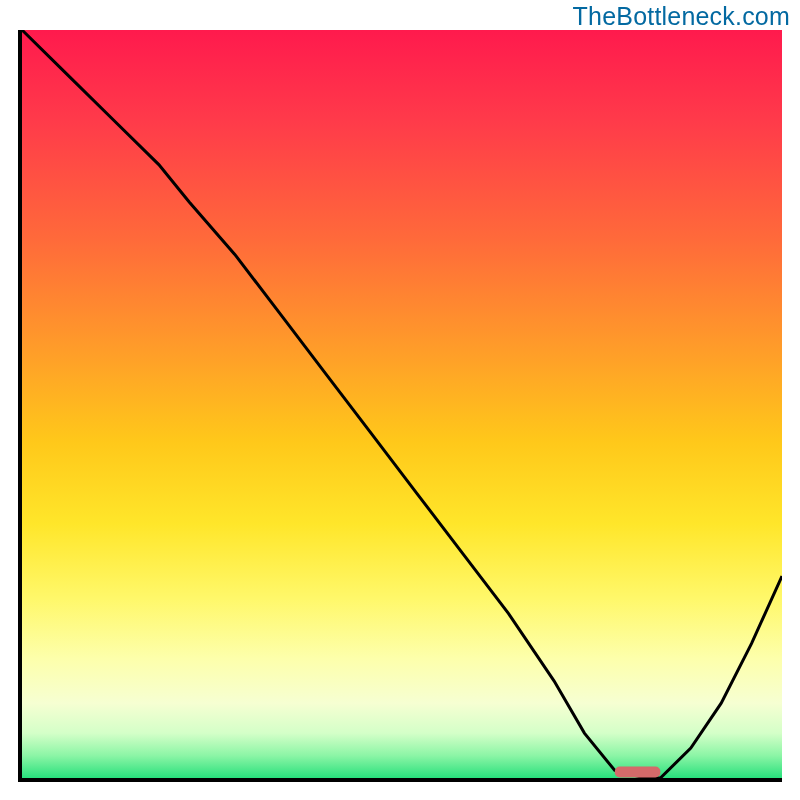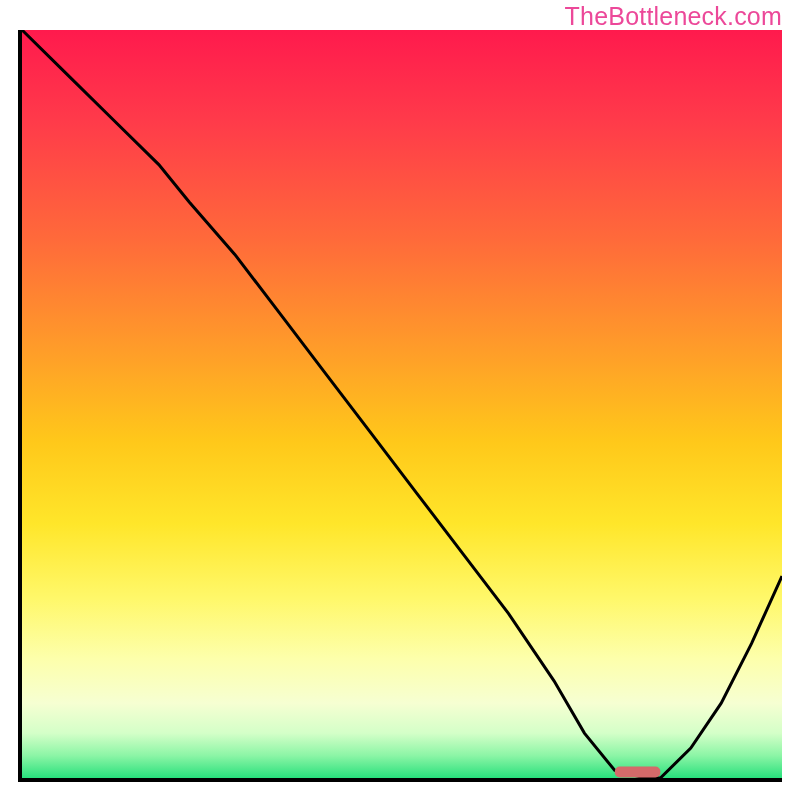--- a/index.html
+++ b/index.html
@@ -11,22 +11,22 @@
     font-family: Arial, Helvetica, sans-serif;
   }
   .container {
     position: relative;
     width: 800px;
     height: 800px;
   }
   .watermark {
     position: absolute;
     top: 2px;
-    right: 18px;
-    color: #ec4899;
+    right: 10px;
+    color: #0369a1;
     font-size: 25px;
     font-weight: 400;
     letter-spacing: 0.2px;
     z-index: 5;
   }
   .plot-frame {
     position: absolute;
     left: 18px;
     top: 30px;
     width: 764px;

